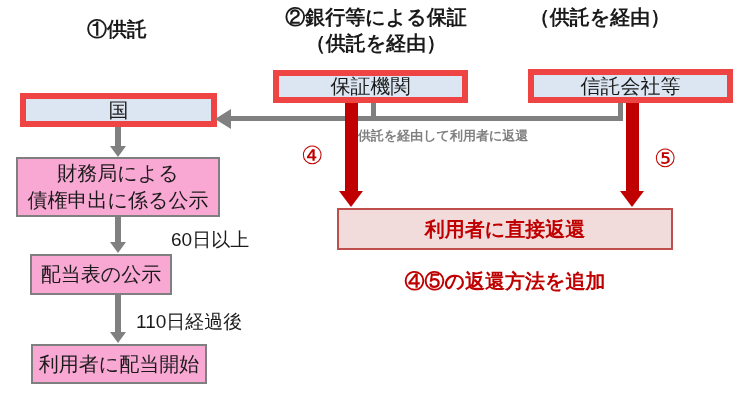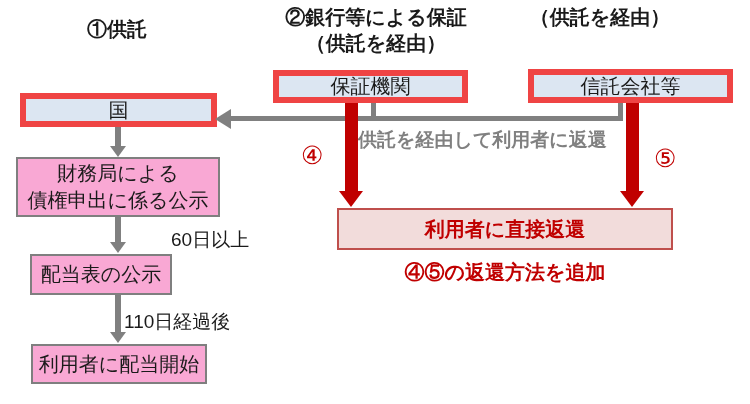--- a/index.html
+++ b/index.html
@@ -44,52 +44,52 @@
   #via-stub-hosho{left:371px;top:103px;width:5px;height:15px;}
   #via-stub-shintaku{left:618px;top:103px;width:5px;height:16px;}
   #via-head{
     left:215px;top:109px;width:0;height:0;
     border-top:10px solid transparent;
     border-bottom:10px solid transparent;
     border-right:16px solid #808080;
   }
   #label-via{
     left:358px;top:127px;width:280px;
-    font-size:19px;font-weight:700;color:#808080;white-space:nowrap;
+    font-size:13px;font-weight:700;color:#808080;white-space:nowrap;
   }
   
   .vshaft{width:6px;background:#808080;left:115px;}
   .vhead{
     left:110px;width:0;height:0;
     border-left:8px solid transparent;
     border-right:8px solid transparent;
     border-top:11px solid #808080;
   }
   #a1-shaft{top:127px;height:19px;}  #a1-head{top:146px;}
   #a2-shaft{top:217px;height:25px;}  #a2-head{top:242px;}
   #a3-shaft{top:295px;height:37px;}  #a3-head{top:332px;}
   .step-label{font-size:19px;color:#1a1a1a;white-space:nowrap;}
   #label-60{left:139px;top:227px;margin-left:32px;}
-  #label-110{left:124px;top:309px;}
+  #label-110{left:136px;top:309px;}
   
   .red-shaft{width:13px;background:#c00000;top:103px;height:88px;}
   .red-head{
     width:0;height:0;top:191px;
     border-left:12px solid transparent;
     border-right:12px solid transparent;
     border-top:16px solid #c00000;
   }
   #r4-shaft{left:345px;} #r4-head{left:339px;}
   #r5-shaft{left:626px;} #r5-head{left:620px;}
   .circled-num{font-size:25px;color:#c00000;white-space:nowrap;}
   #num4{left:301px;top:141px;}
   #num5{left:654px;top:144px;}
   
   #footnote{
-    left:355px;top:259px;width:300px;text-align:center;
+    left:355px;top:268px;width:300px;text-align:center;
     font-size:20px;font-weight:700;color:#c00000;white-space:nowrap;
   }
 </style>
 </head>
 <body>
 
 <div id="stage">
 
   <div class="abs heading" id="h1">①供託</div>
   <div class="abs heading" id="h2">

